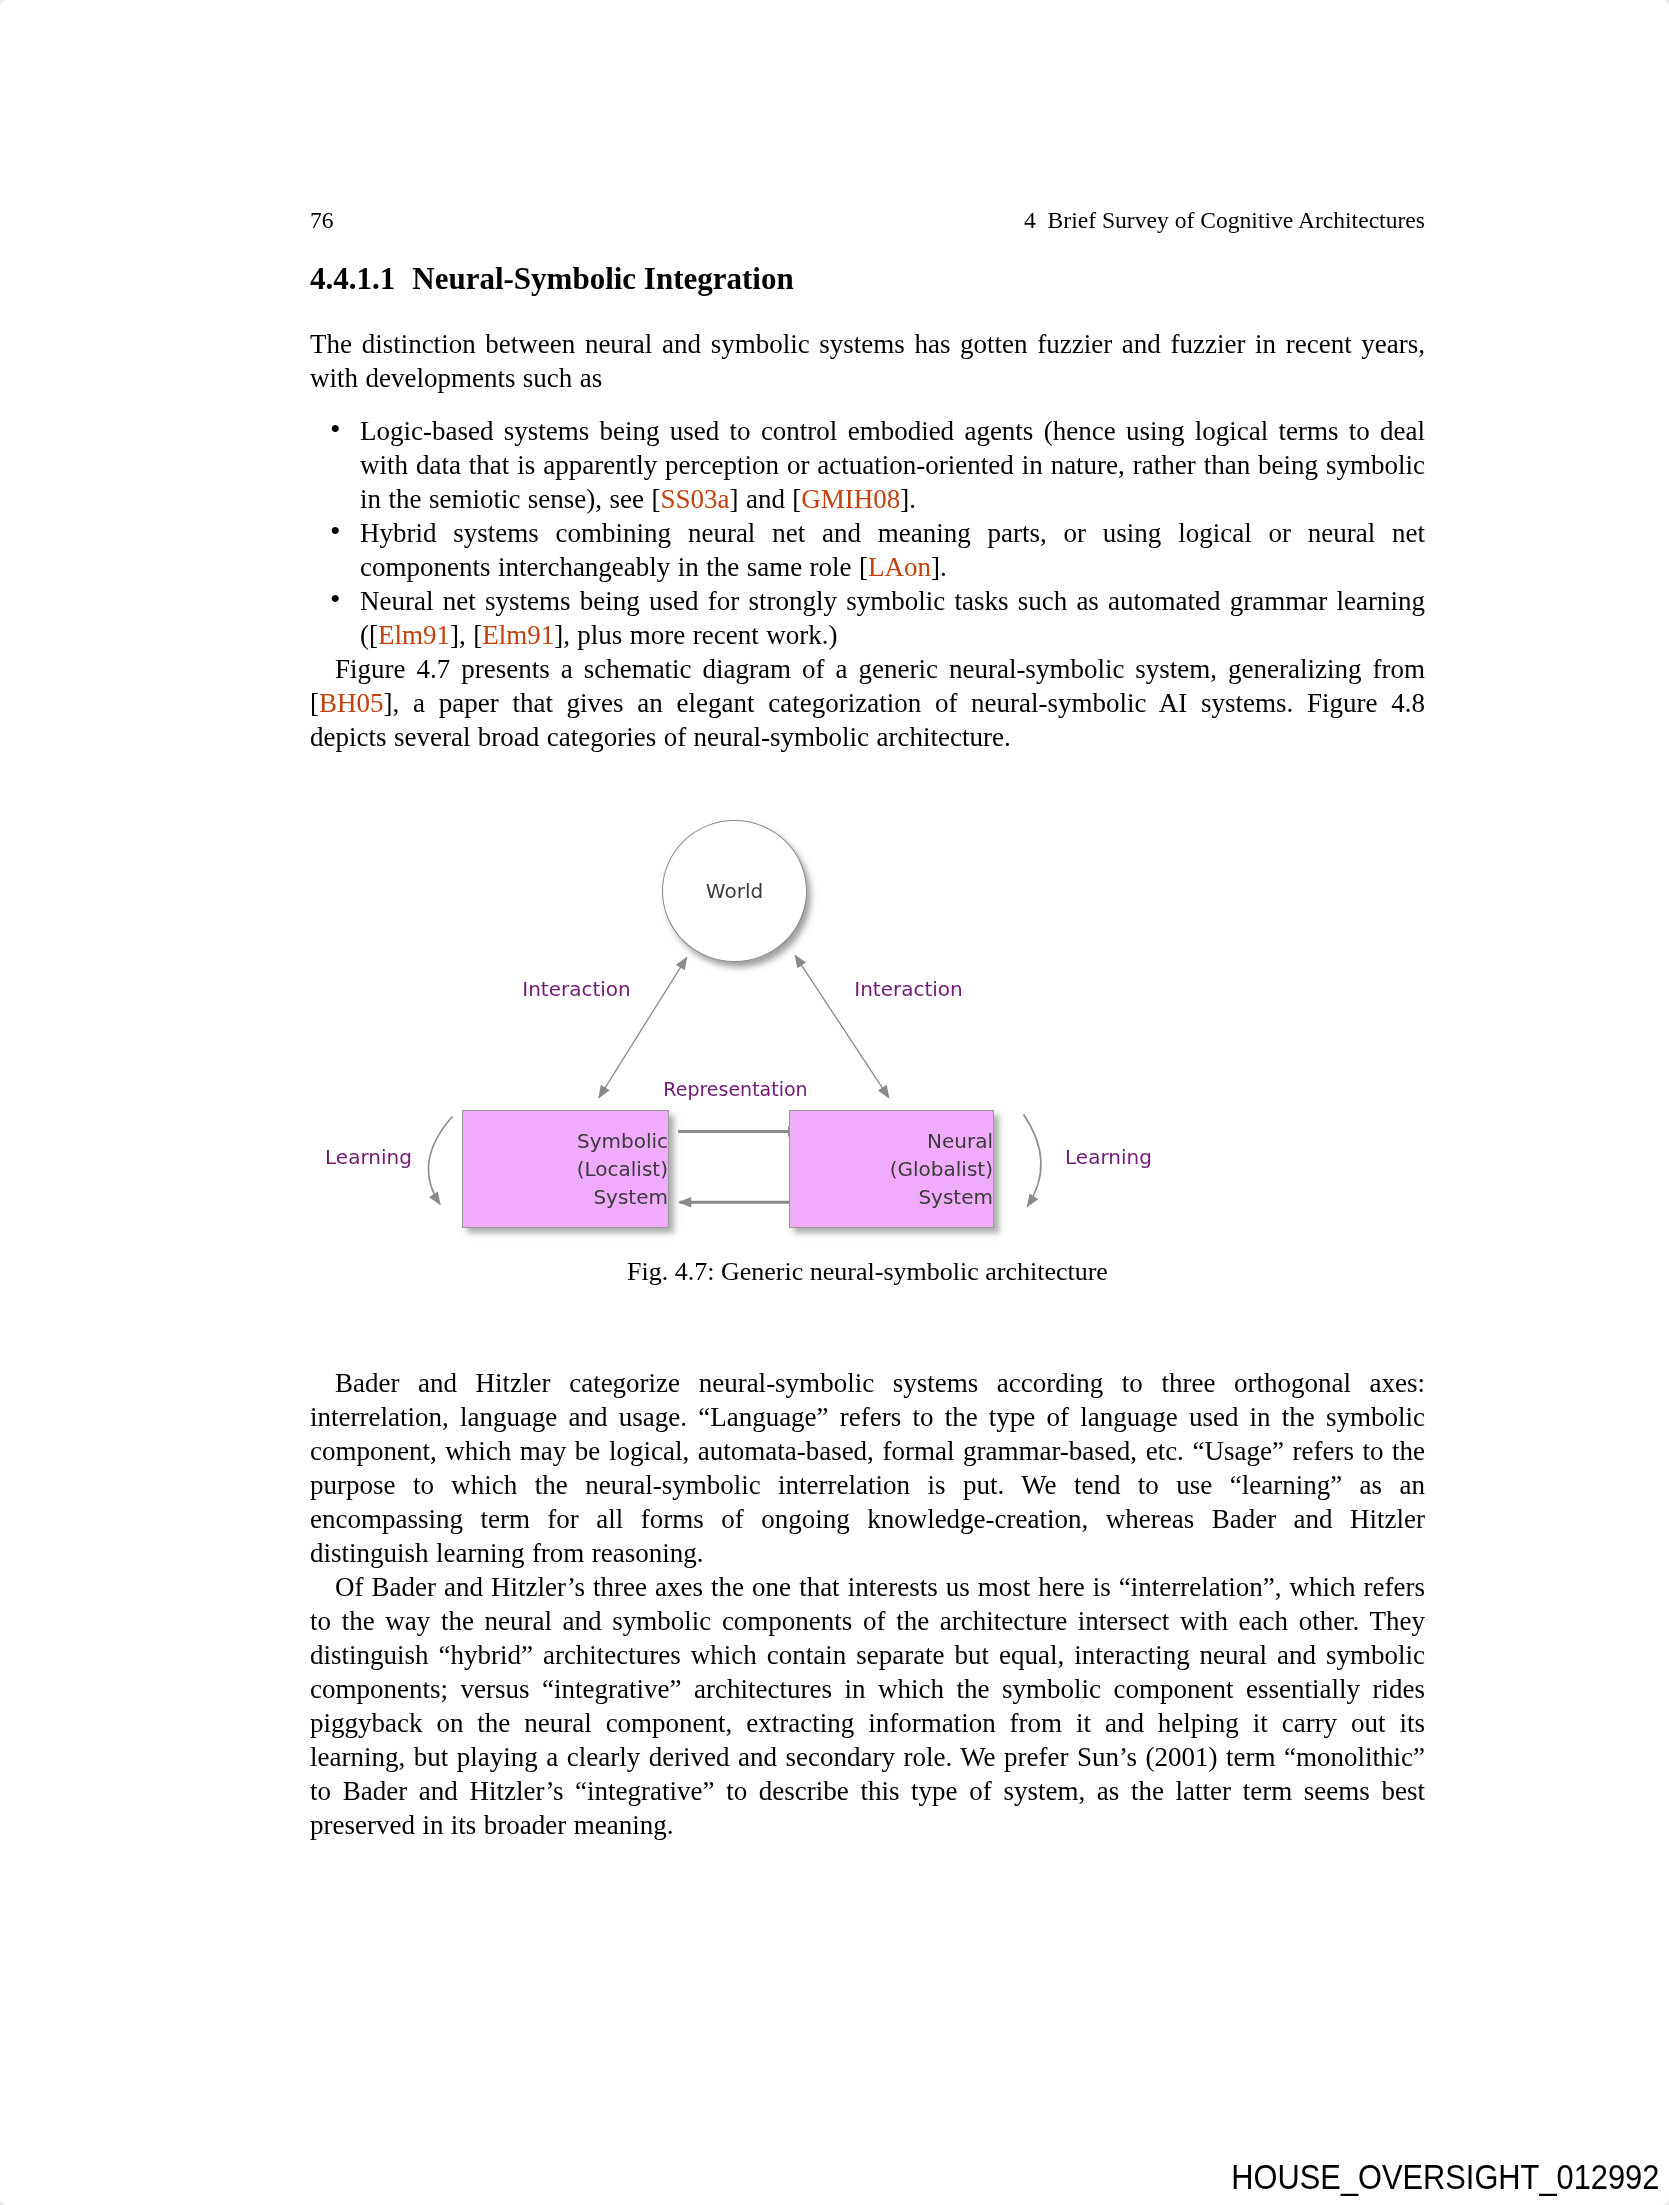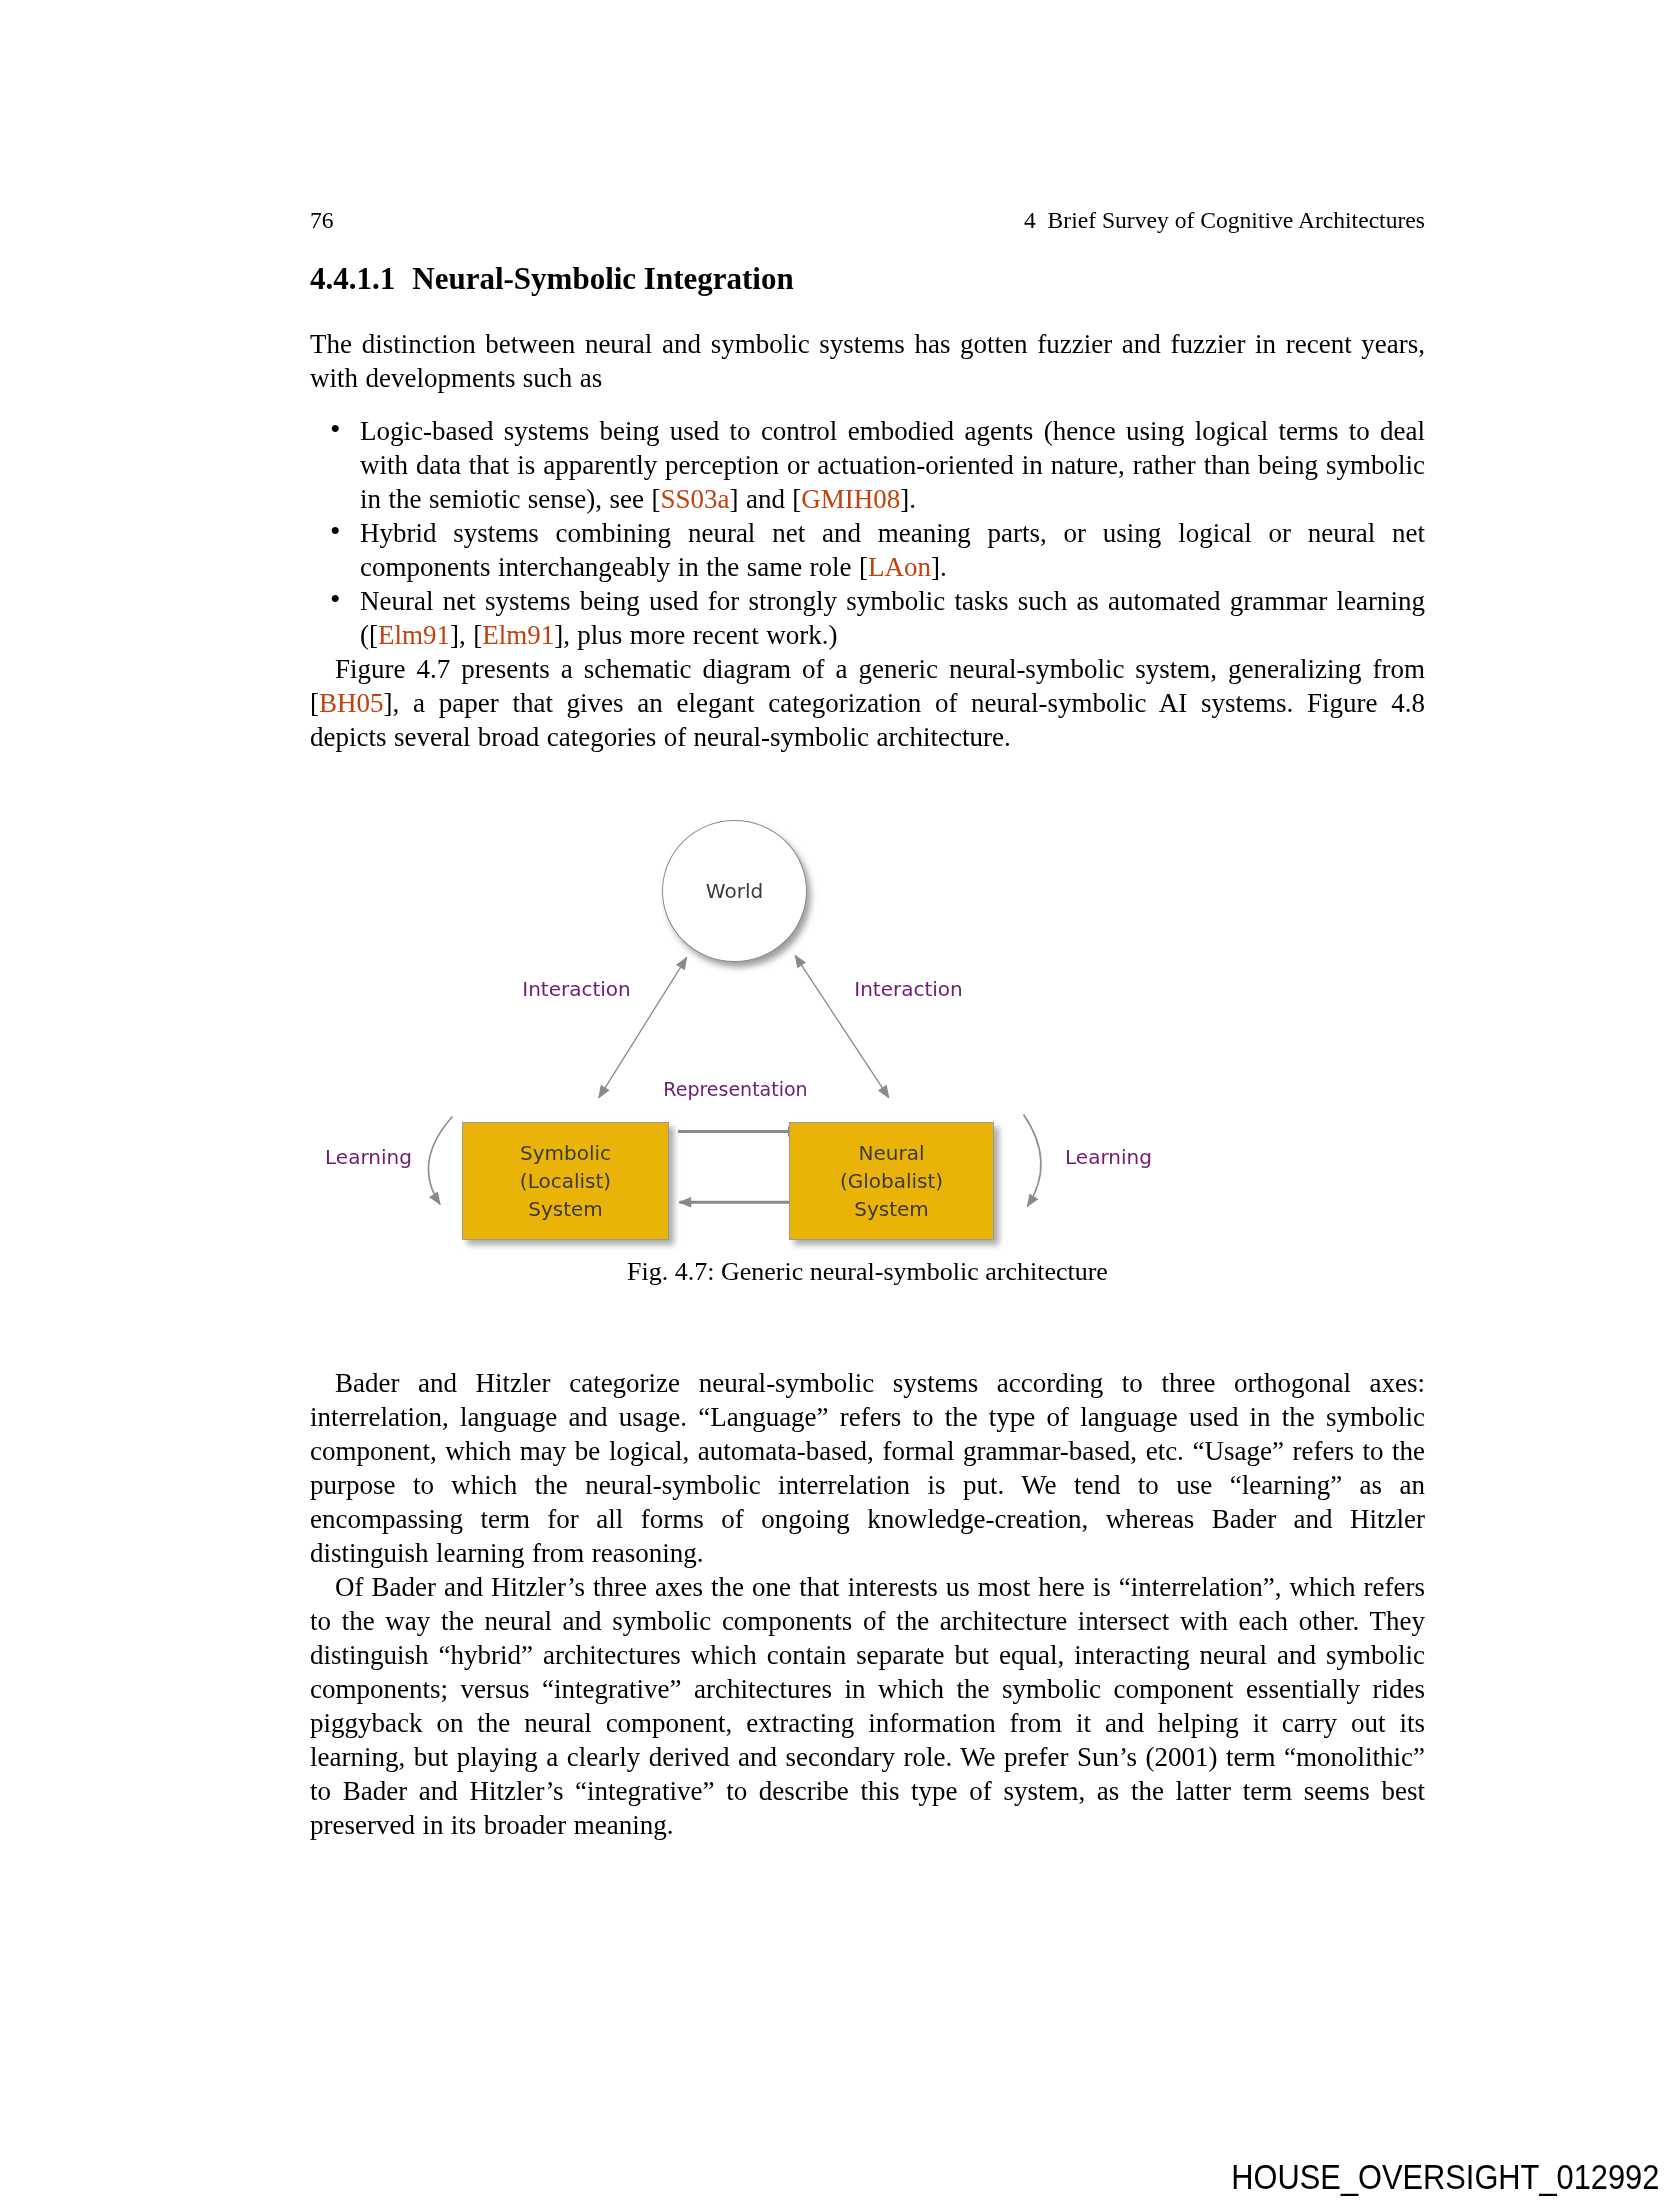--- a/index.html
+++ b/index.html
@@ -1,18 +1,18 @@
 <!DOCTYPE html>
 <html style="font-size:10.5px"><head>
 <meta charset="utf-8">
 <style>
   html,body { margin:0; padding:0; background:#e8e8e8; }
   .page {
     position:relative; width:1669px; height:2205px; background:#ffffff;
-    font-family:"Liberation Serif", serif; color:#000; overflow:hidden;
+    font-family:"Liberation Serif", serif; color:#000; overflow:hidden;border-radius:7px;
   }
   
   .header {
     position:absolute; top:207px; left:310px; width:1115px;
     display:flex; justify-content:space-between; font-size:23.6px;
   }
   .chnum { margin-right:11.8px; }
   
   .sec-heading {
     position:absolute; top:261px; left:310px; margin:0;
@@ -43,24 +43,24 @@
   .diagram svg { position:absolute; left:0; top:0; }
   .world {
     position:absolute; left:381px; top:7.9px; width:143px; height:140px;
     border:1.3px solid #8a8a8a; border-radius:50%; background:#fff;
     box-shadow:3.9px 5.2px 5.9px rgba(95,95,95,0.6);
     display:flex; align-items:center; justify-content:center;
     font-size:20px; color:#3b3b3b;
   }
   .sysbox {
     position:absolute; top:298px; width:205px; height:116px;
-    border:1.3px solid #9a9a9a; background:#eab308;
+    border:1.3px solid #9a9a9a; background:#f0abfc;
     box-shadow:5.2px 5.2px 5.9px rgba(105,105,105,0.55);
-    display:flex; flex-direction:column; align-items:center; justify-content:center;
-    font-size:20px; line-height:28px; color:#3b3b3b; text-align:center;margin-top:12px;
+    display:flex; flex-direction:column; align-items:flex-end; justify-content:center;
+    font-size:20px; line-height:28px; color:#3b3b3b; text-align:center;
   }
   .box-symbolic { left:181px; }
   .box-neural { left:508px; width:203px; }
   .d-label { position:absolute; text-align:center; color:#701a75; }
   .lbl-il  { left:217px;  top:165px; width:157px; font-size:20px; }
   .lbl-ir  { left:549px;  top:165px; width:157px; font-size:20px; }
   .lbl-rep { left:376px;  top:266px; width:157px; font-size:19px; }
   .lbl-ll  { left:22px;   top:333px; width:131px; font-size:20px; }
   .lbl-lr  { left:762px; top:333px; width:131px; font-size:20px; }
   

